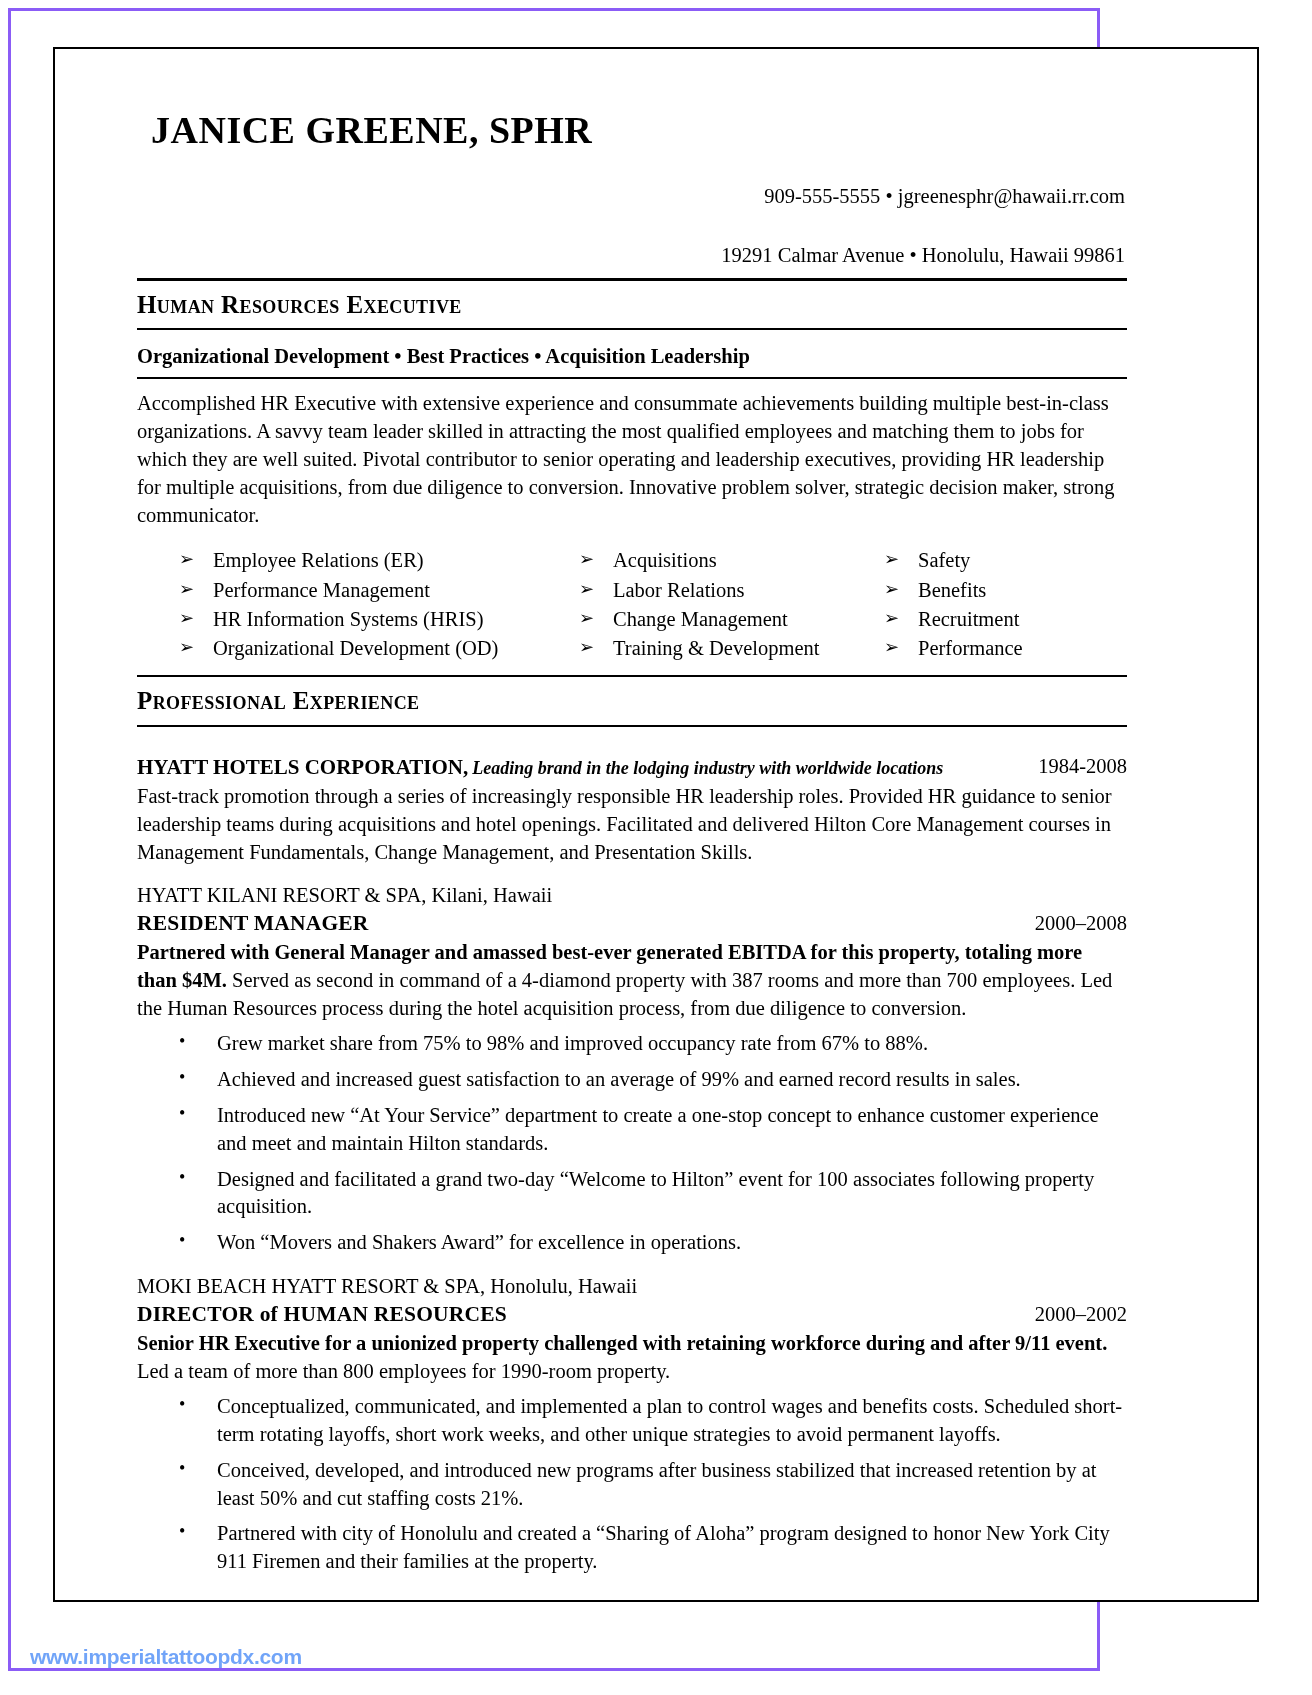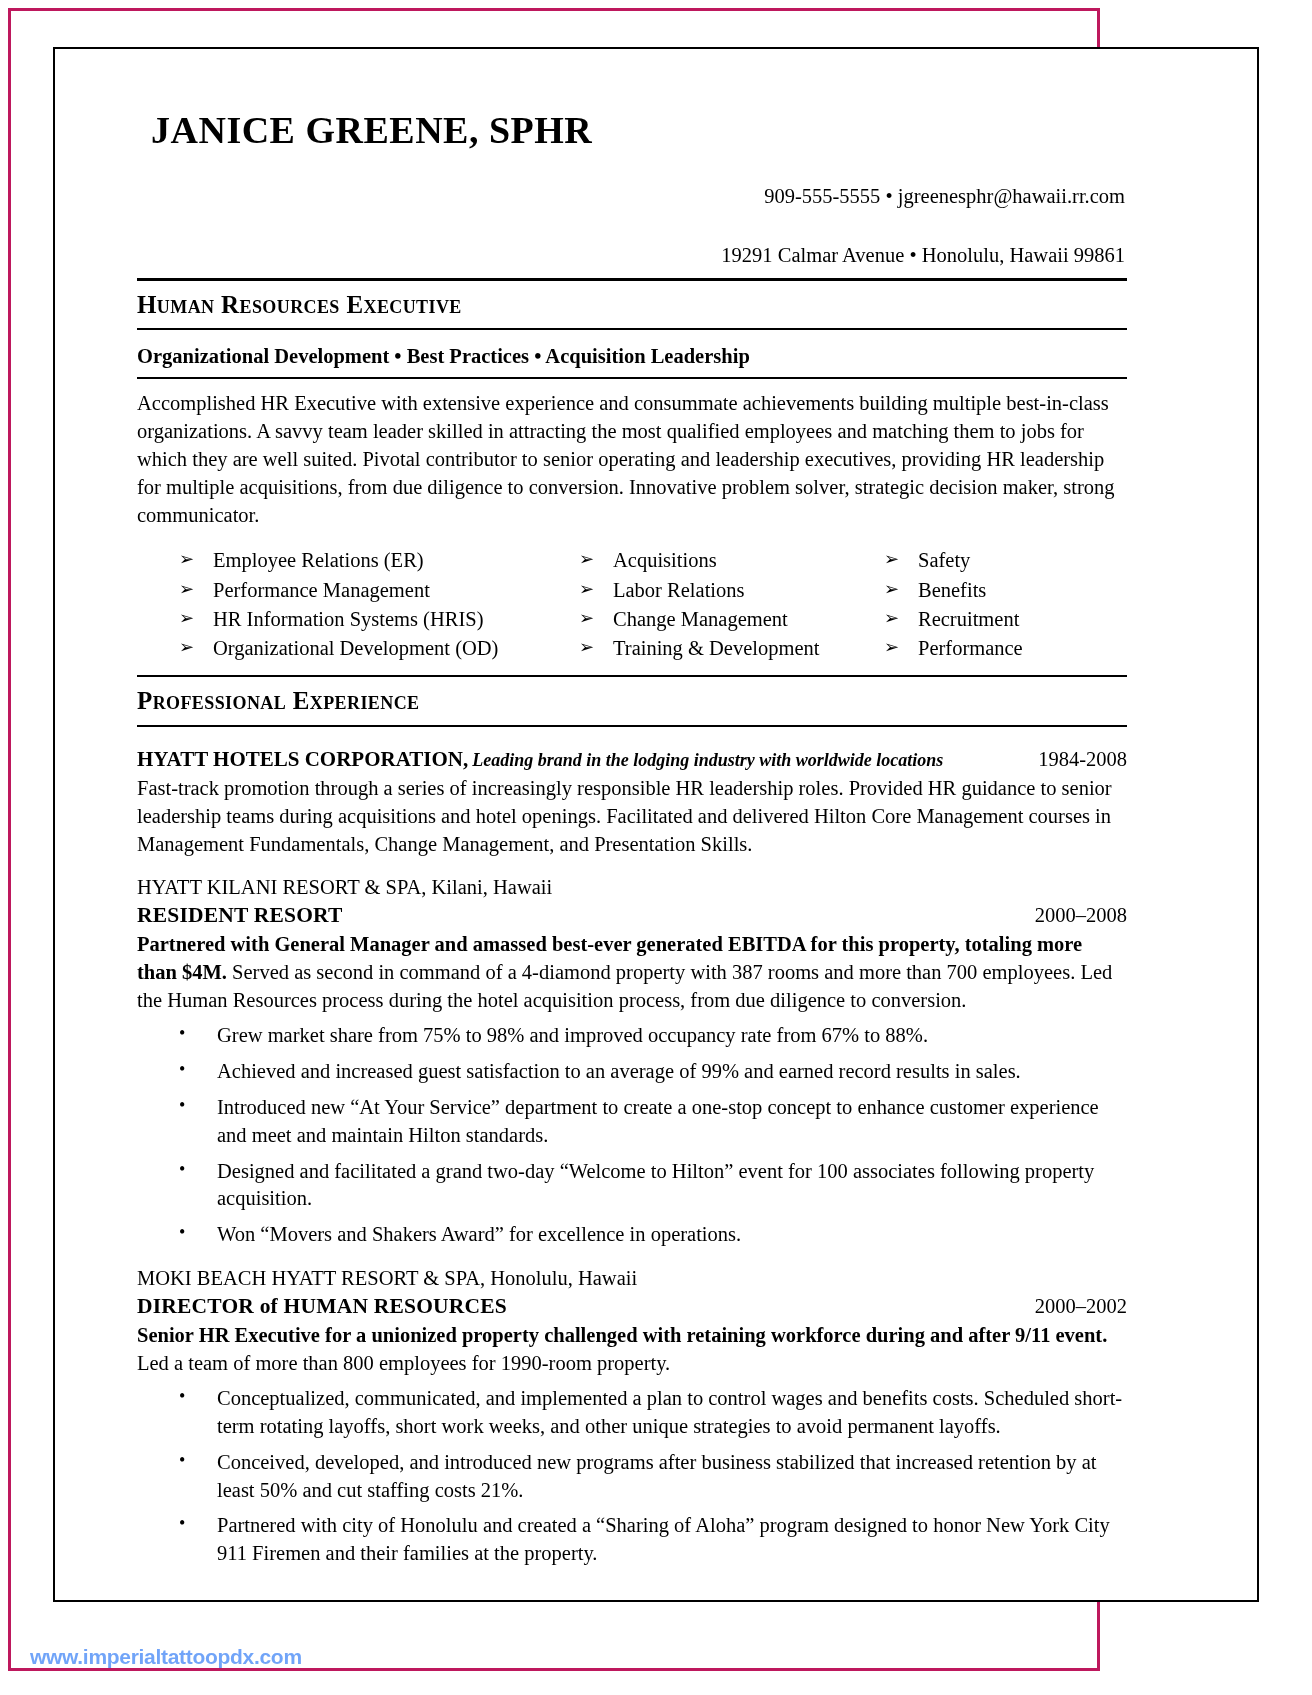--- a/index.html
+++ b/index.html
@@ -17,21 +17,21 @@
     overflow: hidden;
   }
 
   
   #page-frame {
     position: absolute;
     left: 8px;
     top: 8px;
     width: 1092px;
     height: 1663px;
-    border: 3px solid #be185d;
+    border: 3px solid #8b5cf6;
     background: #fff;
   }
   #page-inner {
     position: absolute;
     left: 42px;
     top: 36px;
     width: 1206px;
     height: 1555px;
     border: 2px solid #000;
     background: #fff;
@@ -110,23 +110,23 @@
     width: 34px;
     flex: 0 0 34px;
     font-size: 18px;
     line-height: 1.4;
   }
 
   
   .company-row {
     display: flex;
     justify-content: space-between;
-    align-items: center;
+    align-items: flex-start;
     font-size: 21px;
-    margin-top: 20px;
+    margin-top: 28px;
   }
   .company-name {
     font-weight: bold;
   }
   .company-desc {
     font-weight: bold;
     font-style: italic;
     font-size: 18px;
     margin-left: 4px;
   }
@@ -283,21 +283,21 @@
           <span class="company-name">HYATT HOTELS CORPORATION,</span><span class="company-desc">Leading brand in the lodging industry with worldwide locations</span>
         </div>
         <div class="years">1984-2008</div>
       </div>
 
       <div class="para" style="margin-top:2px">Fast-track promotion through a series of increasingly responsible HR leadership roles. Provided HR guidance to senior leadership teams during acquisitions and hotel openings. Facilitated and delivered Hilton Core Management courses in Management Fundamentals, Change Management, and Presentation Skills.</div>
 
       <div>
         <div class="property-line">HYATT KILANI RESORT &amp; SPA, Kilani, Hawaii</div>
         <div class="title-row">
-          <div class="job-title">RESIDENT RESORT</div>
+          <div class="job-title">RESIDENT MANAGER</div>
           <div class="years">2000–2008</div>
         </div>
         <div class="lead"><b>Partnered with General Manager and amassed best-ever generated EBITDA for this property, totaling more than $4M.</b><span> Served as second in command of a 4-diamond property with 387 rooms and more than 700 employees. Led the Human Resources process during the hotel acquisition process, from due diligence to conversion.</span></div>
 
         <ul class="bullets">
           <li>
             <span class="dot">•</span>
             <span class="txt">Grew market share from 75% to 98% and improved occupancy rate from 67% to 88%.</span>
           </li>
           <li>

